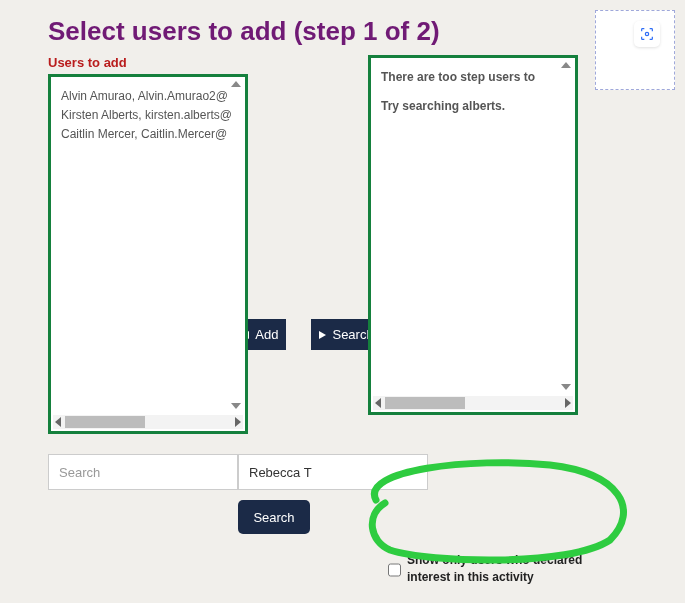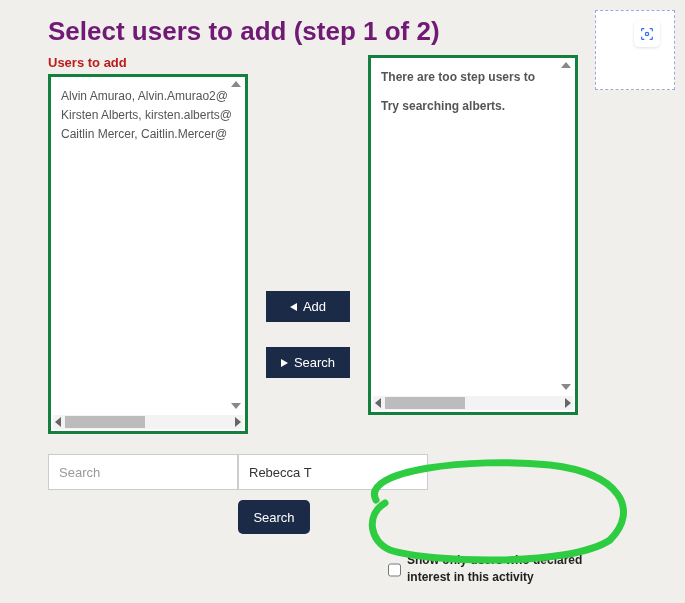--- a/index.html
+++ b/index.html
@@ -72,21 +72,21 @@
       border-bottom: 5px solid transparent;
     }
     .hscroll .arrow.left { border-right: 6px solid #666; margin-left: 2px; }
     .hscroll .arrow.right { border-left: 6px solid #666; margin-right: 2px; }
     .hscroll .track { flex: 1; margin: 0 4px; background: #f3f3f3; height: 12px; position: relative;}
     .hscroll .thumb { background: #bcbcbc; height: 12px; width: 80px; }
     .middle-col {
       width: 76px;
       margin-left: -30px;
       margin-right: -30px;
-      display: flex; flex-direction: column;
+      display: flex; flex-direction: row;
       justify-content: center; gap: 25px;
       padding-top: 180px;
       align-items: center;
     }
     .btn {
       background: #1b2a47;
       color: #fff;
       border: none;
       font-size: 13px;
       padding: 8px 8px;

